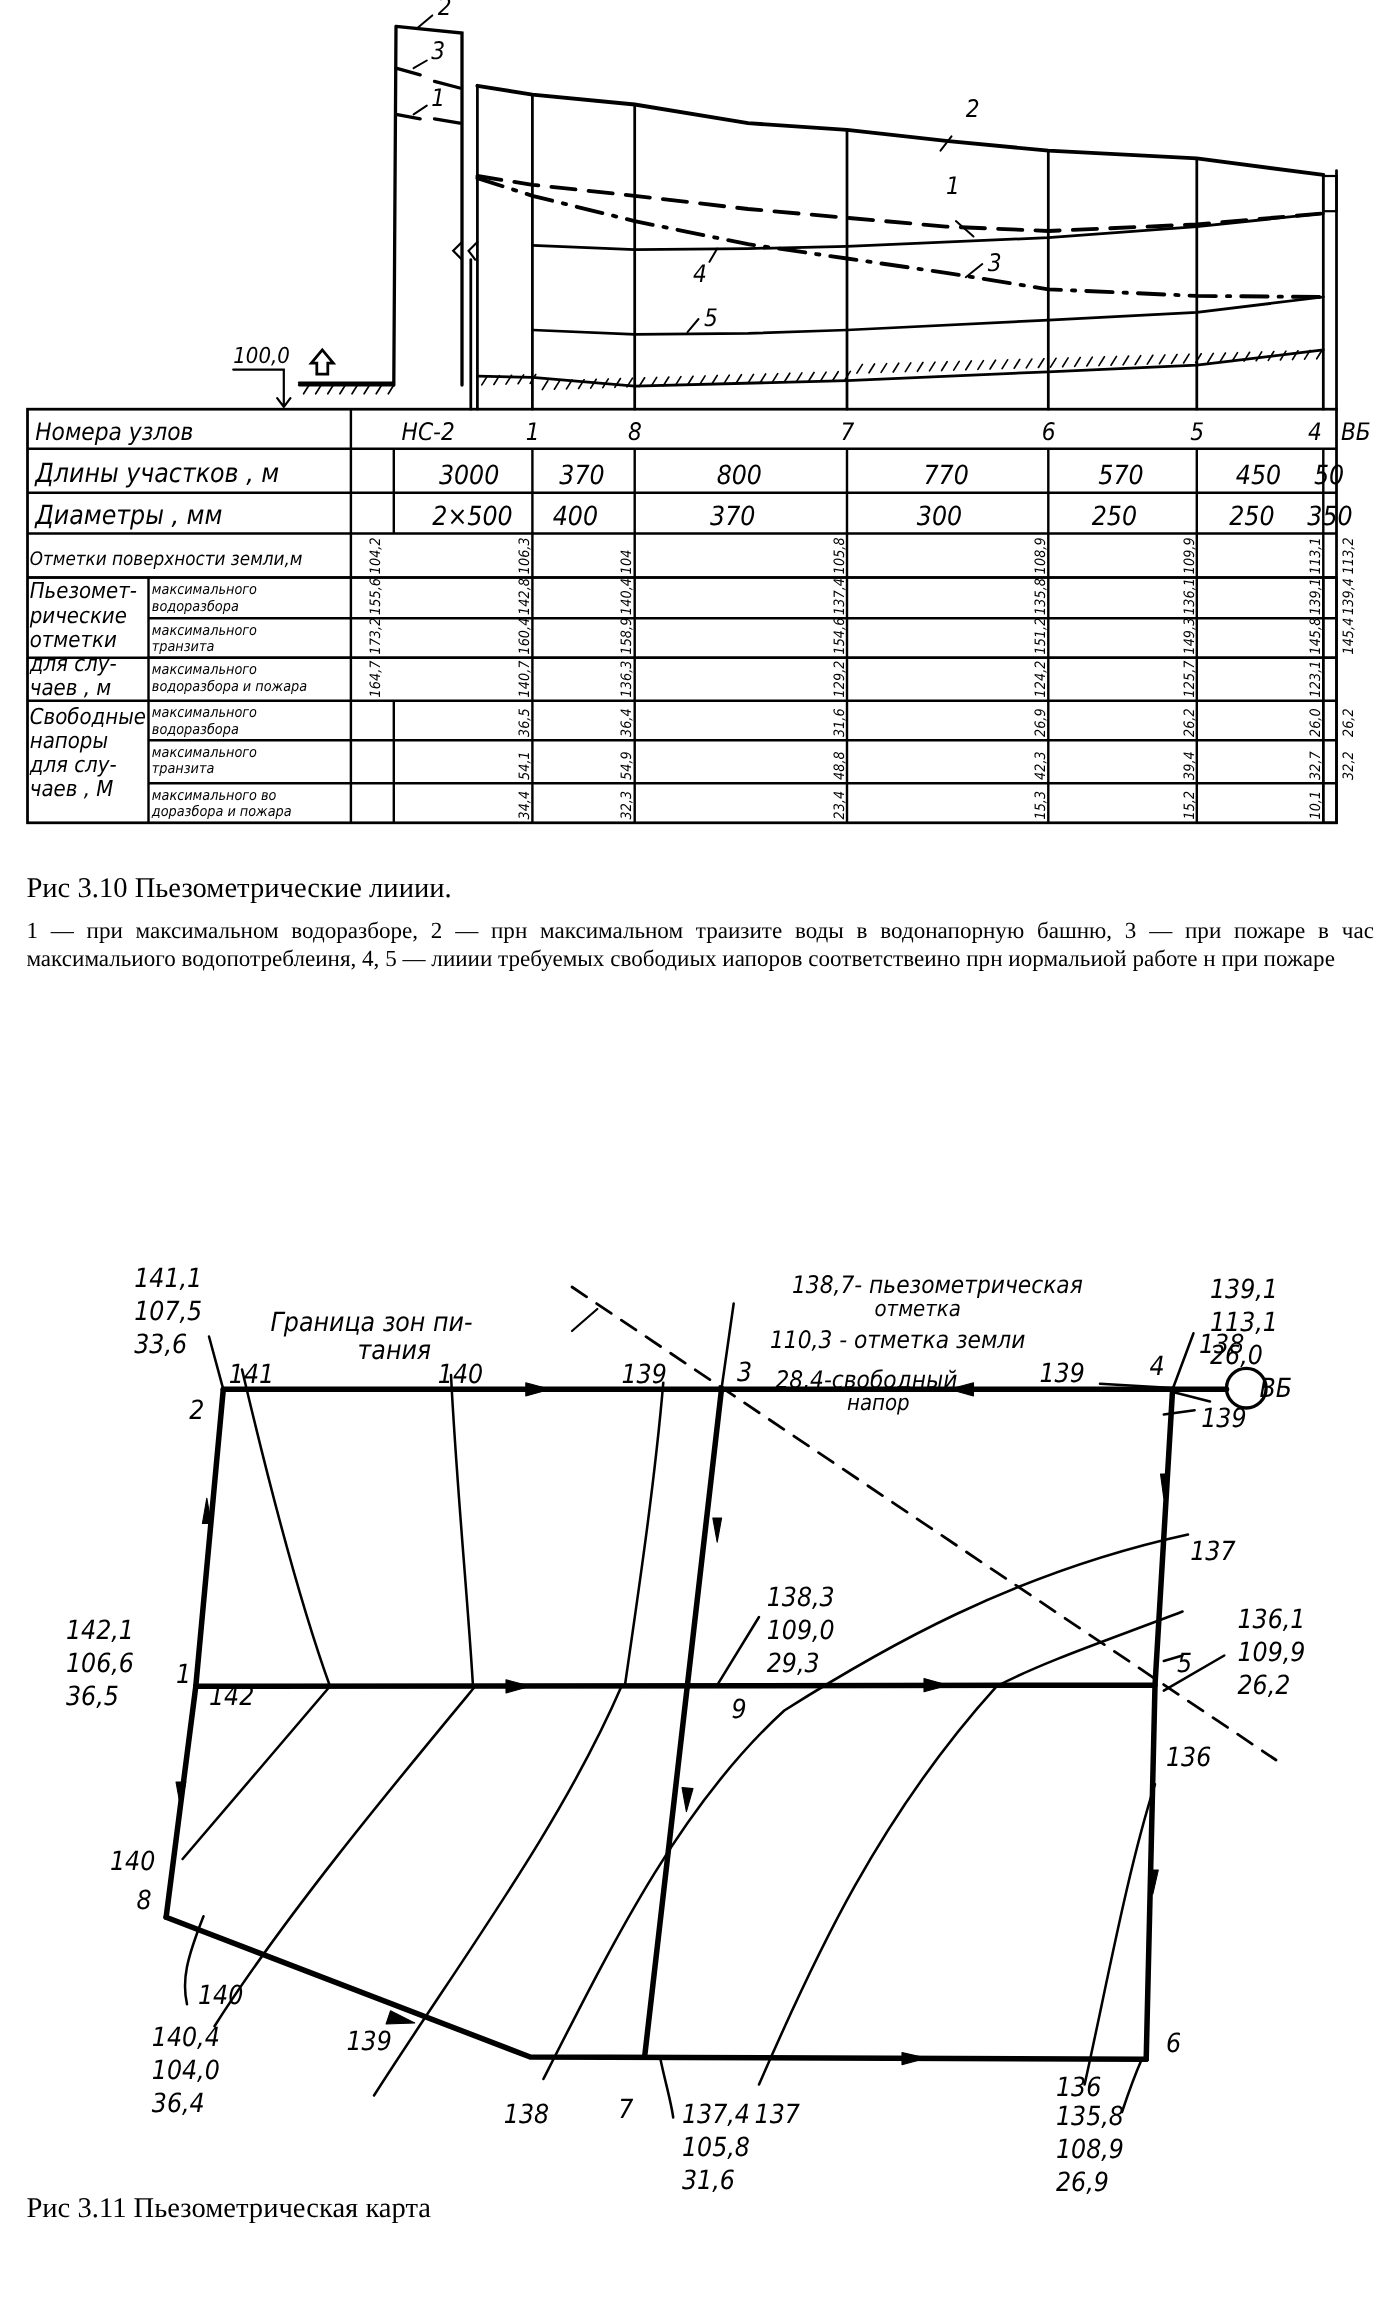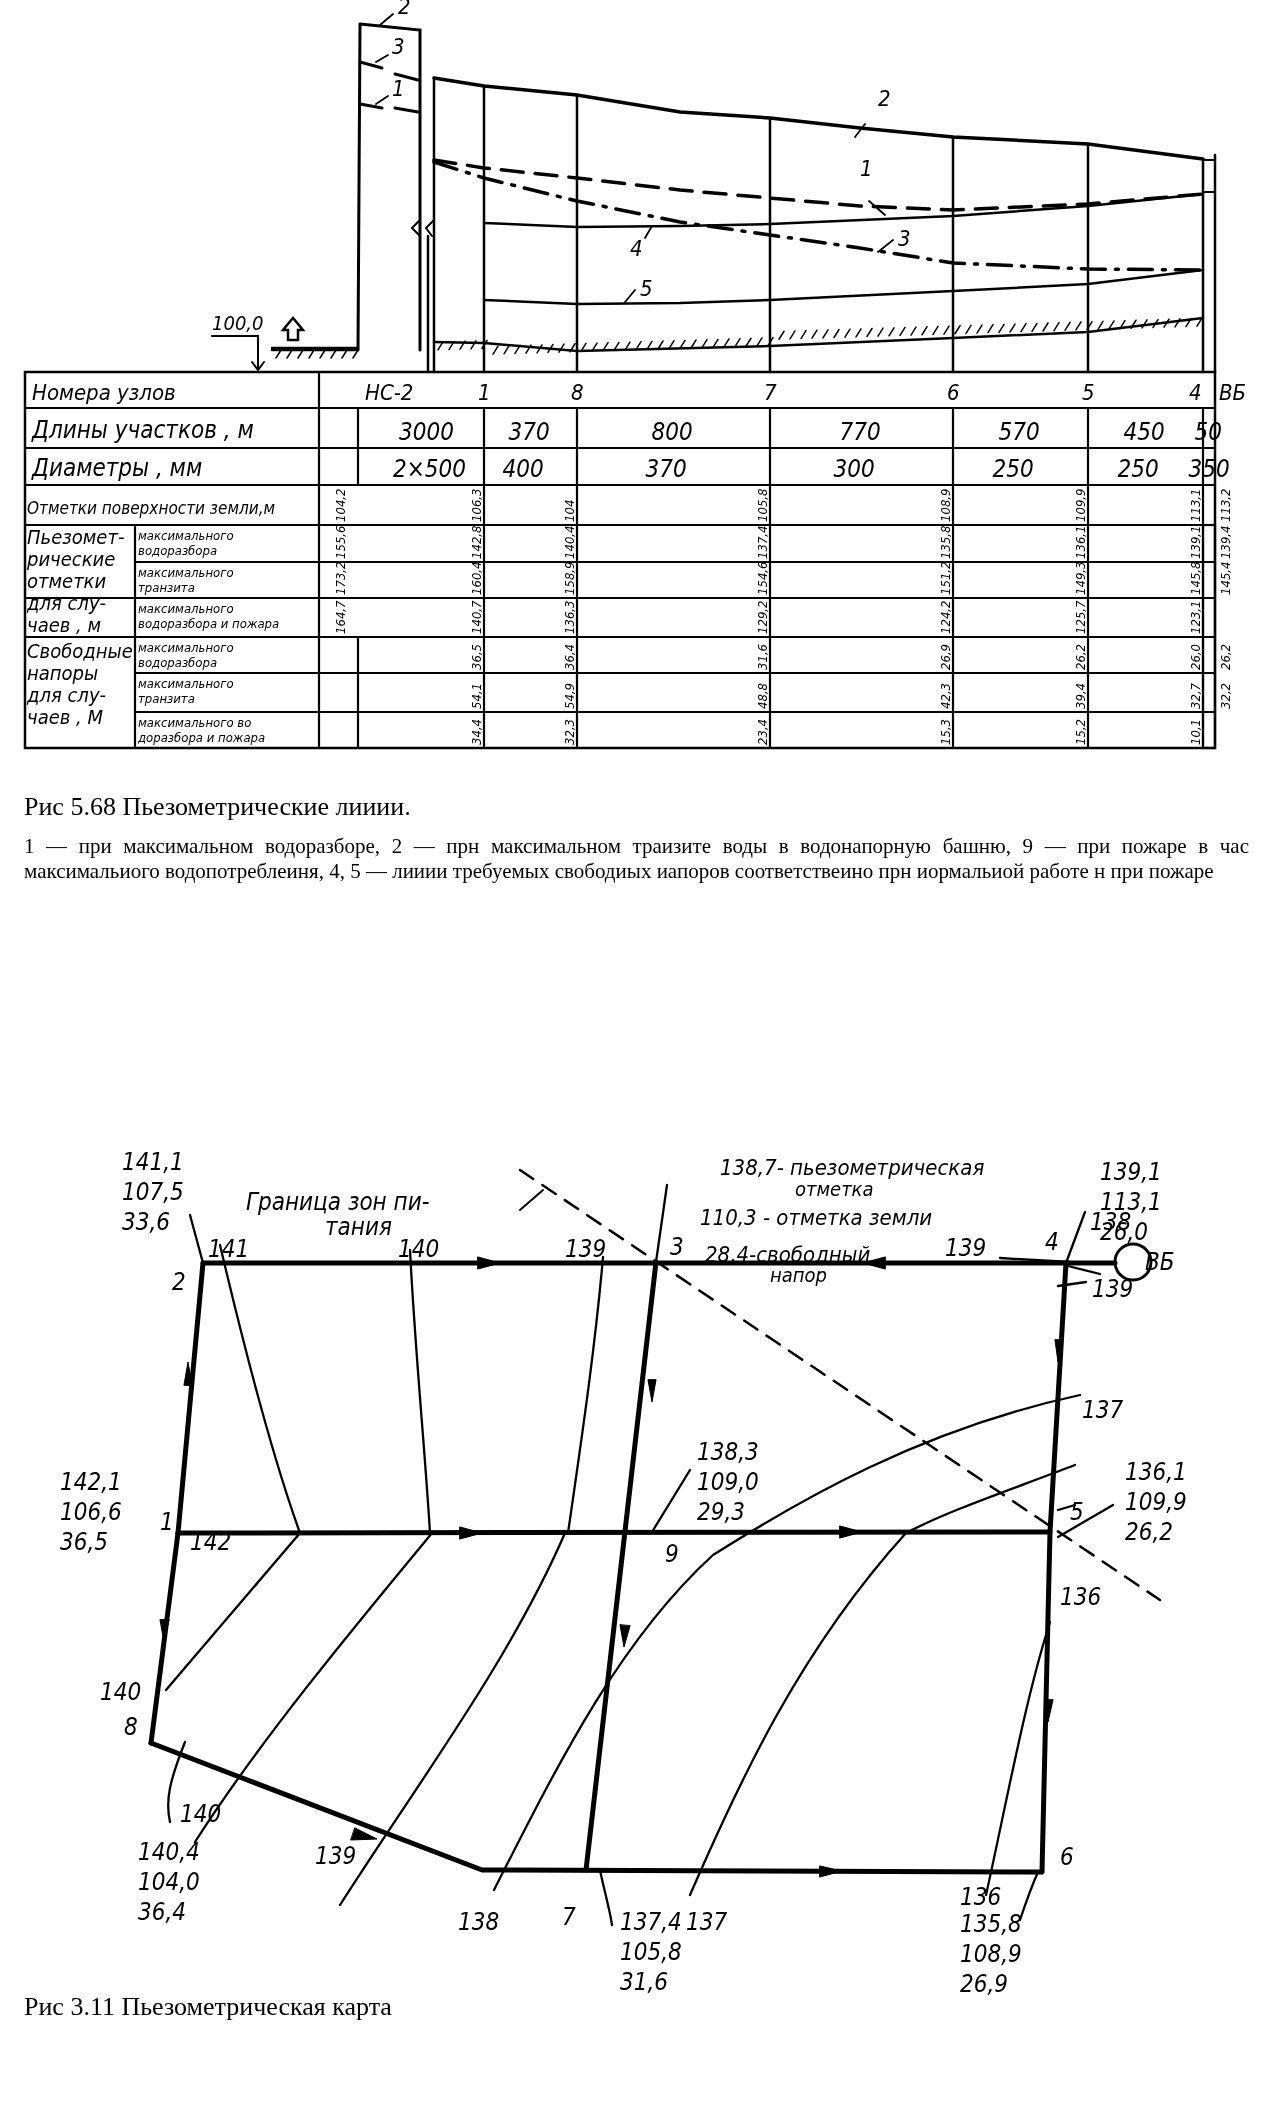--- a/index.html
+++ b/index.html
@@ -203,22 +203,22 @@
       <text x="1200" y="709" font-size="13" transform="rotate(-90 1200 709)">32,7</text>
       <text x="1200" y="745" font-size="13" transform="rotate(-90 1200 745)">10,1</text>
       <text x="1230" y="522" font-size="13" transform="rotate(-90 1230 522)">113,2</text>
       <text x="1230" y="559" font-size="13" transform="rotate(-90 1230 559)">139,4</text>
       <text x="1230" y="595" font-size="13" transform="rotate(-90 1230 595)">145,4</text>
       <text x="1230" y="670" font-size="13" transform="rotate(-90 1230 670)">26,2</text>
       <text x="1230" y="709" font-size="13" transform="rotate(-90 1230 709)">32,2</text>
     </g>
 </svg>
 
-<div class="caption cap-title" style="top:792px">Рис 5.68 Пьезометрические лииии.</div>
-<div class="caption cap-body" style="top:834px">1 — при максимальном водоразборе, 2 — прн максимальном траизите воды в водонапорную башню, 9 — при пожаре в час максимальиого водопотреблеиня, 4, 5 — лииии требуемых свободиых иапоров соответствеино прн иормальиой работе н при пожаре</div>
+<div class="caption cap-title" style="top:792px">Рис 3.10 Пьезометрические лииии.</div>
+<div class="caption cap-body" style="top:834px">1 — при максимальном водоразборе, 2 — прн максимальном траизите воды в водонапорную башню, 3 — при пожаре в час максимальиого водопотреблеиня, 4, 5 — лииии требуемых свободиых иапоров соответствеино прн иормальиой работе н при пожаре</div>
 
 <svg id="fig311" width="1271" height="2104" viewBox="0 0 1271 2104" style="pointer-events:none">
   <g stroke="#000" fill="none" stroke-linecap="round" stroke-linejoin="round">
 
     <g stroke-width="5">
       <line x1="203" y1="1263" x2="1115" y2="1263"></line>
       <line x1="203" y1="1263" x2="178" y2="1533"></line>
       <line x1="178" y1="1533" x2="1050" y2="1532"></line>
       <line x1="178" y1="1533" x2="151" y2="1743"></line>
       <polyline points="151,1743 482,1870 1042,1872"></polyline>

